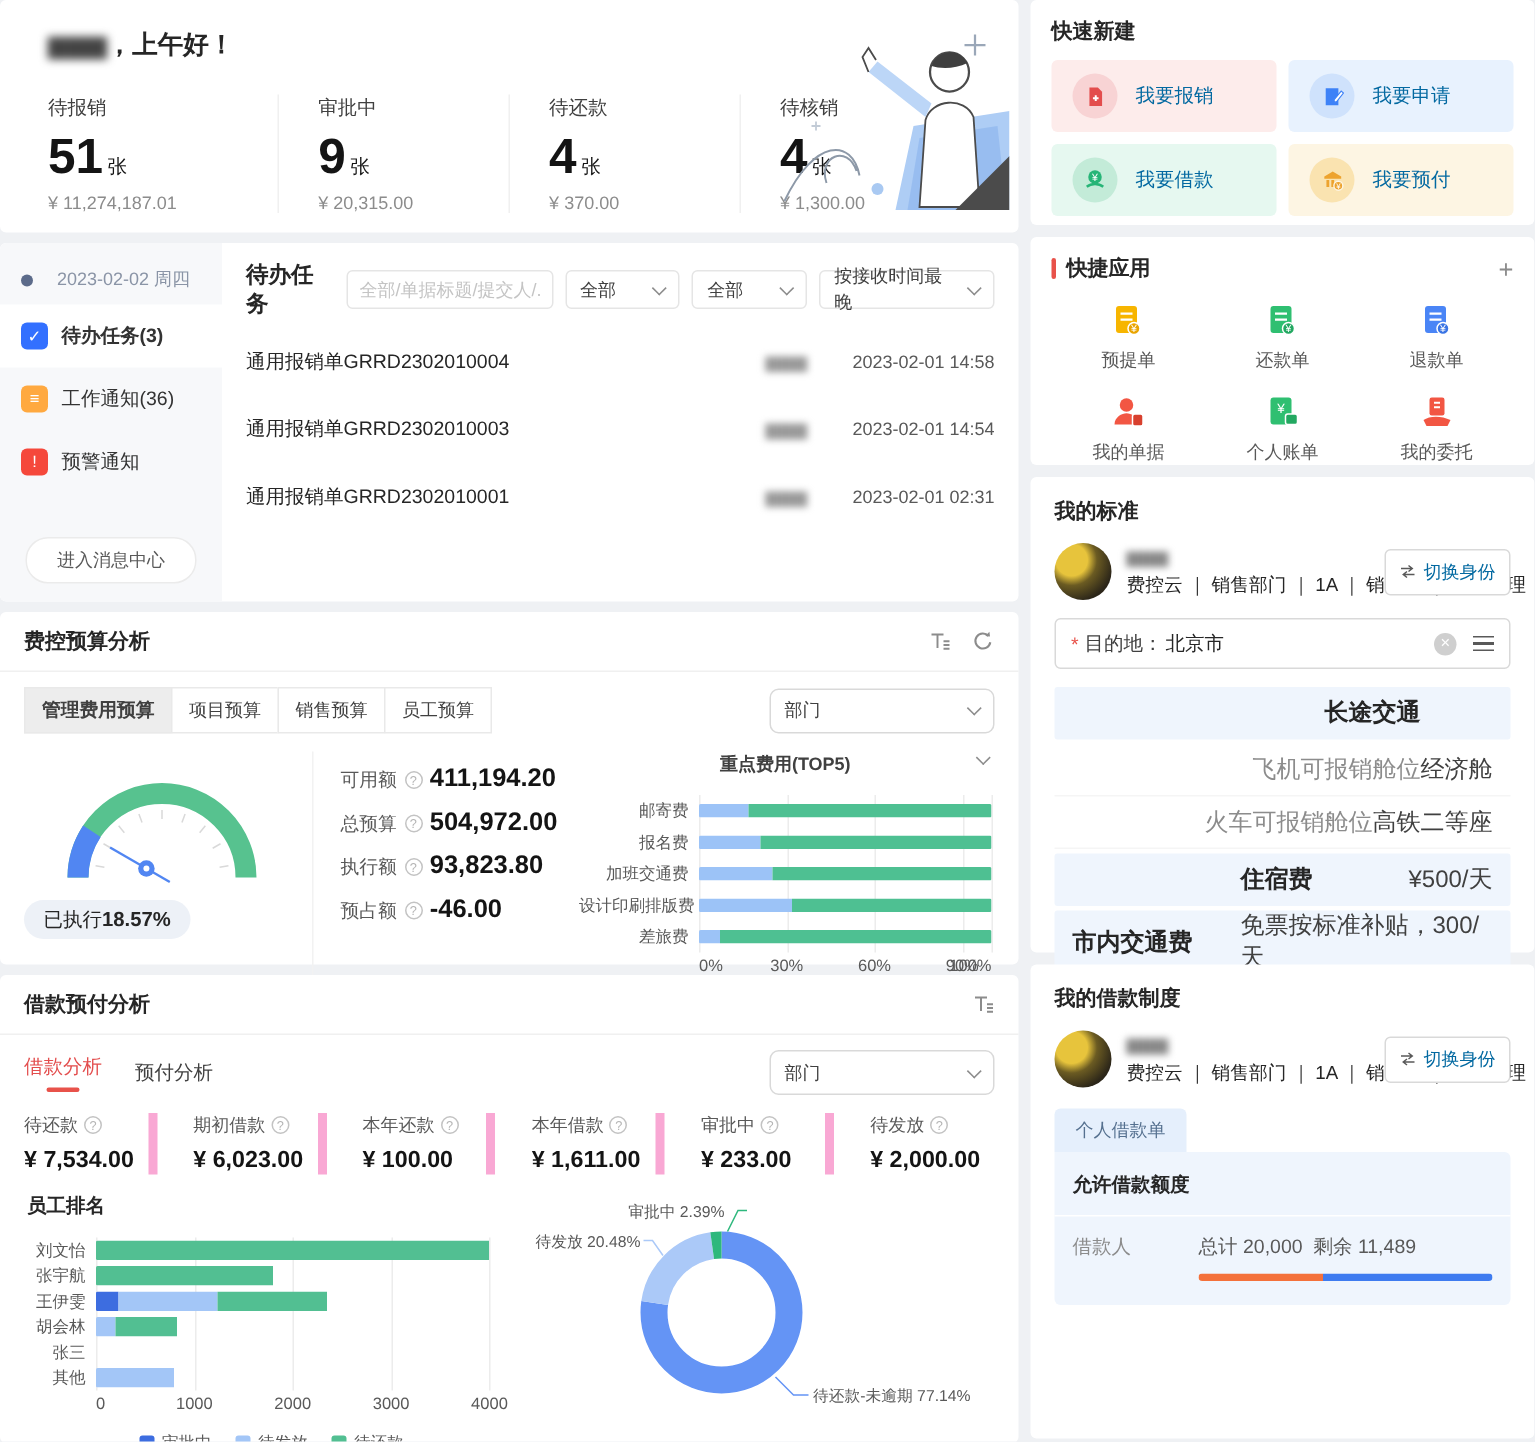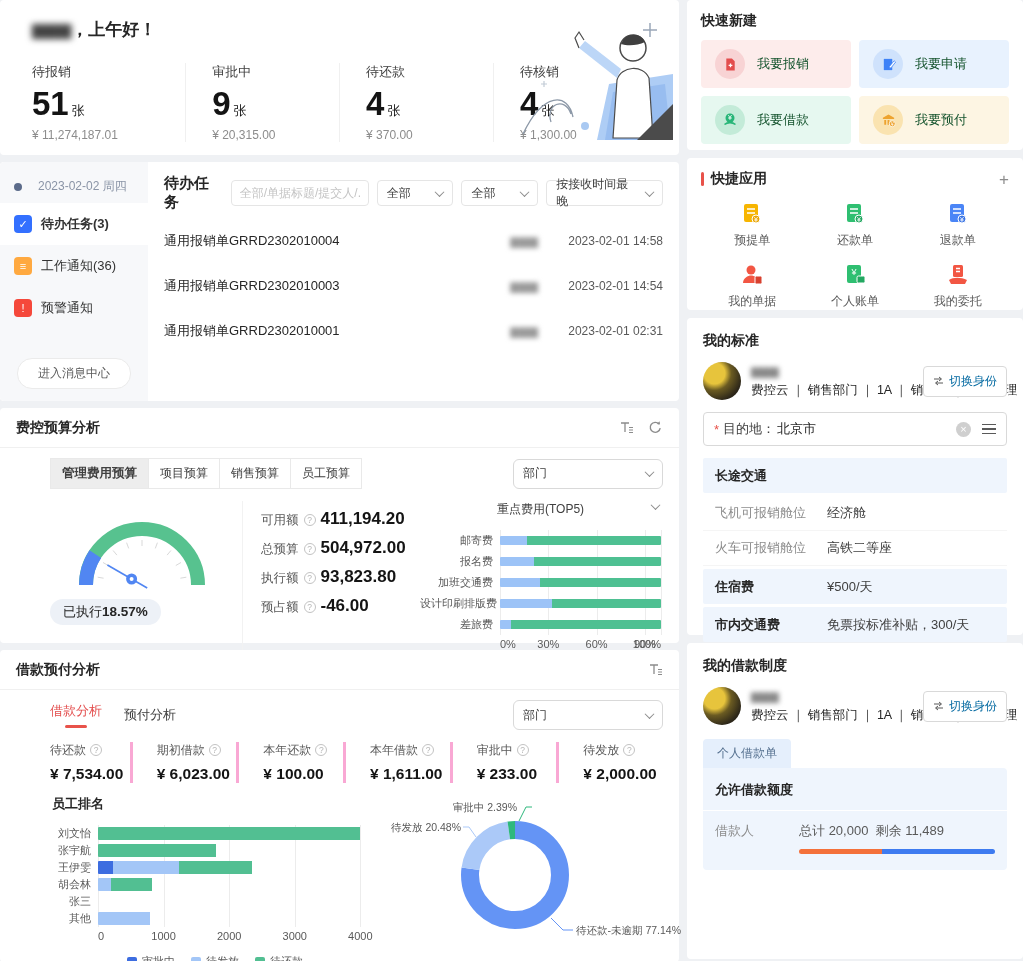--- a/index.html
+++ b/index.html
@@ -21,21 +21,21 @@
   .gstat .num small { font-size:13px; font-weight:normal; margin-left:3px; }
   .gstat .amt { font-size:12px; color:#8c8c8c; margin-top:8px; }
   .illus { position:absolute; right:6px; top:22px; }
 
   
   .qc { height:150px; padding:12px 14px; }
   .sec-title { font-size:14px; font-weight:bold; }
   .qc-grid { display:grid; grid-template-columns:1fr 1fr; gap:8px; margin-top:10px; }
   .qc-item { height:48px; border-radius:4px; display:flex; align-items:center; padding-left:14px; gap:12px; cursor:pointer; }
   .qc-circle { width:30px; height:30px; border-radius:50%; display:flex; align-items:center; justify-content:center; }
-  .qc-item span { font-size:13px; color:#14532d; }
+  .qc-item span { font-size:13px; color:#0369a1; }
 
   
   .todo { height:239px; display:flex; overflow:hidden; }
   .todo-side { width:148px; background:#f7f8fa; flex:none; padding-top:8px; position:relative; border-radius:4px 0 0 4px; }
   .tdate { font-size:12px; color:#8a94a6; padding:8px 14px; display:flex; align-items:center; gap:16px; }
   .tdate i { width:8px; height:8px; border-radius:50%; background:#5c6b8a; display:inline-block; }
   .mi { display:flex; align-items:center; gap:9px; padding:12px 14px; font-size:13px; color:#333; cursor:pointer; }
   .mi.active { background:#fff; font-weight:bold; }
   .mi-ic { width:18px; height:18px; border-radius:4px; color:#fff; font-size:11px; display:flex; align-items:center; justify-content:center; flex:none; }
   .msgbtn { position:absolute; bottom:12px; left:50%; transform:translateX(-50%); background:#fff; border:1px solid #ebebeb; border-radius:15px; padding:6px 20px; font-size:12px; color:#595959; white-space:nowrap; cursor:pointer; }
@@ -69,62 +69,62 @@
   .uname { font-size:12px; color:#888; filter:blur(2.5px); }
   .umeta { font-size:12.5px; color:#262626; margin-top:4px; white-space:nowrap; }
   .switch-btn { border:1px solid #d9d9d9; border-radius:4px; background:#fff; padding:6px 9px; font-size:12px; color:#0369a1; display:flex; align-items:center; gap:5px; cursor:pointer; flex:none; }
   .dest { margin-top:12px; border:1px solid #d9d9d9; border-radius:4px; height:34px; display:flex; align-items:center; padding:0 10px; font-size:13px; gap:2px; }
   .star { color:#e8524a; margin-right:2px; }
   .dest .spacer { flex:1; }
   .clear-ic { width:15px; height:15px; border-radius:50%; background:#cfcfcf; color:#fff; font-size:11px; display:flex; align-items:center; justify-content:center; cursor:pointer; }
   .list-ic { width:14px; display:flex; flex-direction:column; gap:3px; margin-left:9px; cursor:pointer; }
   .list-ic i { height:1.6px; background:#595959; display:block; }
   .std-table { margin-top:12px; }
-  .srow { display:flex; align-items:center; min-height:35px; padding:0 12px; font-size:13px; margin-bottom:3px; }
+  .srow { display:flex; align-items:center; min-height:35px; padding:0 12px; font-size:16px; margin-bottom:3px;justify-content:flex-end; }
   .srow.hl { background:#eff5fd; border-radius:2px; }
   .srow.hl .sl { font-weight:bold; color:#262626; }
   .srow.pl { border-bottom:1px solid #f5f5f5; margin-bottom:0; }
   .sl { width:112px; color:#8c8c8c; flex:none; }
   .sv { color:#404040; }
 
   
   .sec-head { height:40px; display:flex; align-items:center; padding:0 16px; border-bottom:1px solid #f0f0f0; }
   .sec-head .t { font-size:14px; font-weight:bold; margin-right:auto; }
   .hicons { display:flex; gap:14px; align-items:center; }
   .budget { height:235px; }
   .loan { height:312px; }
-  .bbody { padding:10px 16px 0 16px;margin-left:34px; }
+  .bbody { padding:10px 16px 0 16px; }
   .tabrow { display:flex; align-items:center; }
   .btab { border:1px solid #e9e9e9; background:#fff; padding:6px 11px; font-size:12px; color:#404040; margin-right:-1px; cursor:pointer; }
   .btab.active { background:#ededed; font-weight:bold; font-size:12.5px; }
   .dept-sel { margin-left:auto; width:150px; height:30px; border-radius:6px; border:1px solid #d9d9d9; }
   .bcontent { display:flex; margin-top:12px; }
   .gauge-col { width:192px; text-align:left; flex:none; }
   .pill { display:inline-block; background:#edf1f7; border-radius:14px; padding:4px 13px; font-size:13px; color:#262626; margin-top:2px; }
   .pill b { font-size:13.5px; }
   .stat-col { width:178px; flex:none; border-left:1px solid #f2f2f2; padding:8px 0 0 18px; }
   .bstat { display:flex; align-items:baseline; gap:5px; margin-bottom:9px; white-space:nowrap; }
   .bstat .l { font-size:12.5px; color:#595959; }
   .info { width:12px; height:12px; border:1px solid #c3c3c3; border-radius:50%; color:#b5b5b5; font-size:8.5px; display:inline-flex; align-items:center; justify-content:center; transform:translateY(-1px); flex:none; }
   .bstat .v { font-size:17px; font-weight:bold; color:#141414; }
   .top5-col { flex:1; position:relative; padding-right:2px; }
-  .top5-title { text-align:center; font-size:12px; color:#404040; }
+  .top5-title { text-align:center; font-size:12px; color:#404040;font-weight:bold; }
   .top5-chev { position:absolute; right:4px; top:2px; }
   .t5wrap { position:relative; margin-top:12px; }
   .vline { position:absolute; top:0; bottom:0; width:1px; background:#ececec; }
   .t5row { display:flex; align-items:center; height:21px; position:relative; }
   .t5lab { width:80px; flex:none; text-align:right; font-size:11px; color:#595959; padding-right:7px; white-space:nowrap; overflow:hidden; }
   .t5track { flex:1; height:9px; display:flex; border-radius:1px; overflow:hidden; }
   .axisrow { position:relative; height:15px; font-size:11px; color:#595959; margin-top:3px; }
   .axisrow span { position:absolute; transform:translateX(-50%); white-space:nowrap; }
 
   .lcontent { display:flex; margin-top:8px; }
   .lstats { display:flex; margin-top:12px; }
   .lstat { flex:1; }
-  .lstat + .lstat { border-left:3px solid #f9a8d4; padding-left:24px; }
+  .lstat + .lstat { border-left:6px solid #f9a8d4; padding-left:24px; }
   .lstat .l { font-size:12px; color:#595959; display:flex; align-items:center; gap:4px; white-space:nowrap; }
   .lstat .v { font-size:15.5px; font-weight:bold; color:#141414; margin-top:6px; white-space:nowrap; }
   .rtab { font-size:13px; color:#404040; margin-right:22px; cursor:pointer; }
   .rtab.active { color:#e34d4d; }
   .rtab.active::after { content:""; display:block; width:22px; height:3px; background:#e8524a; border-radius:2px; margin:5px auto 0; }
   .emp-col { width:330px; flex:none; }
   .emp-title { font-size:13px; font-weight:bold; margin:4px 0 10px 2px; }
   .legend { display:flex; justify-content:center; gap:16px; margin-top:9px; font-size:11px; color:#595959; }
   .legend .li { display:flex; align-items:center; gap:5px; }
   .legend .sw { width:10px; height:10px; border-radius:2px; display:inline-block; }

